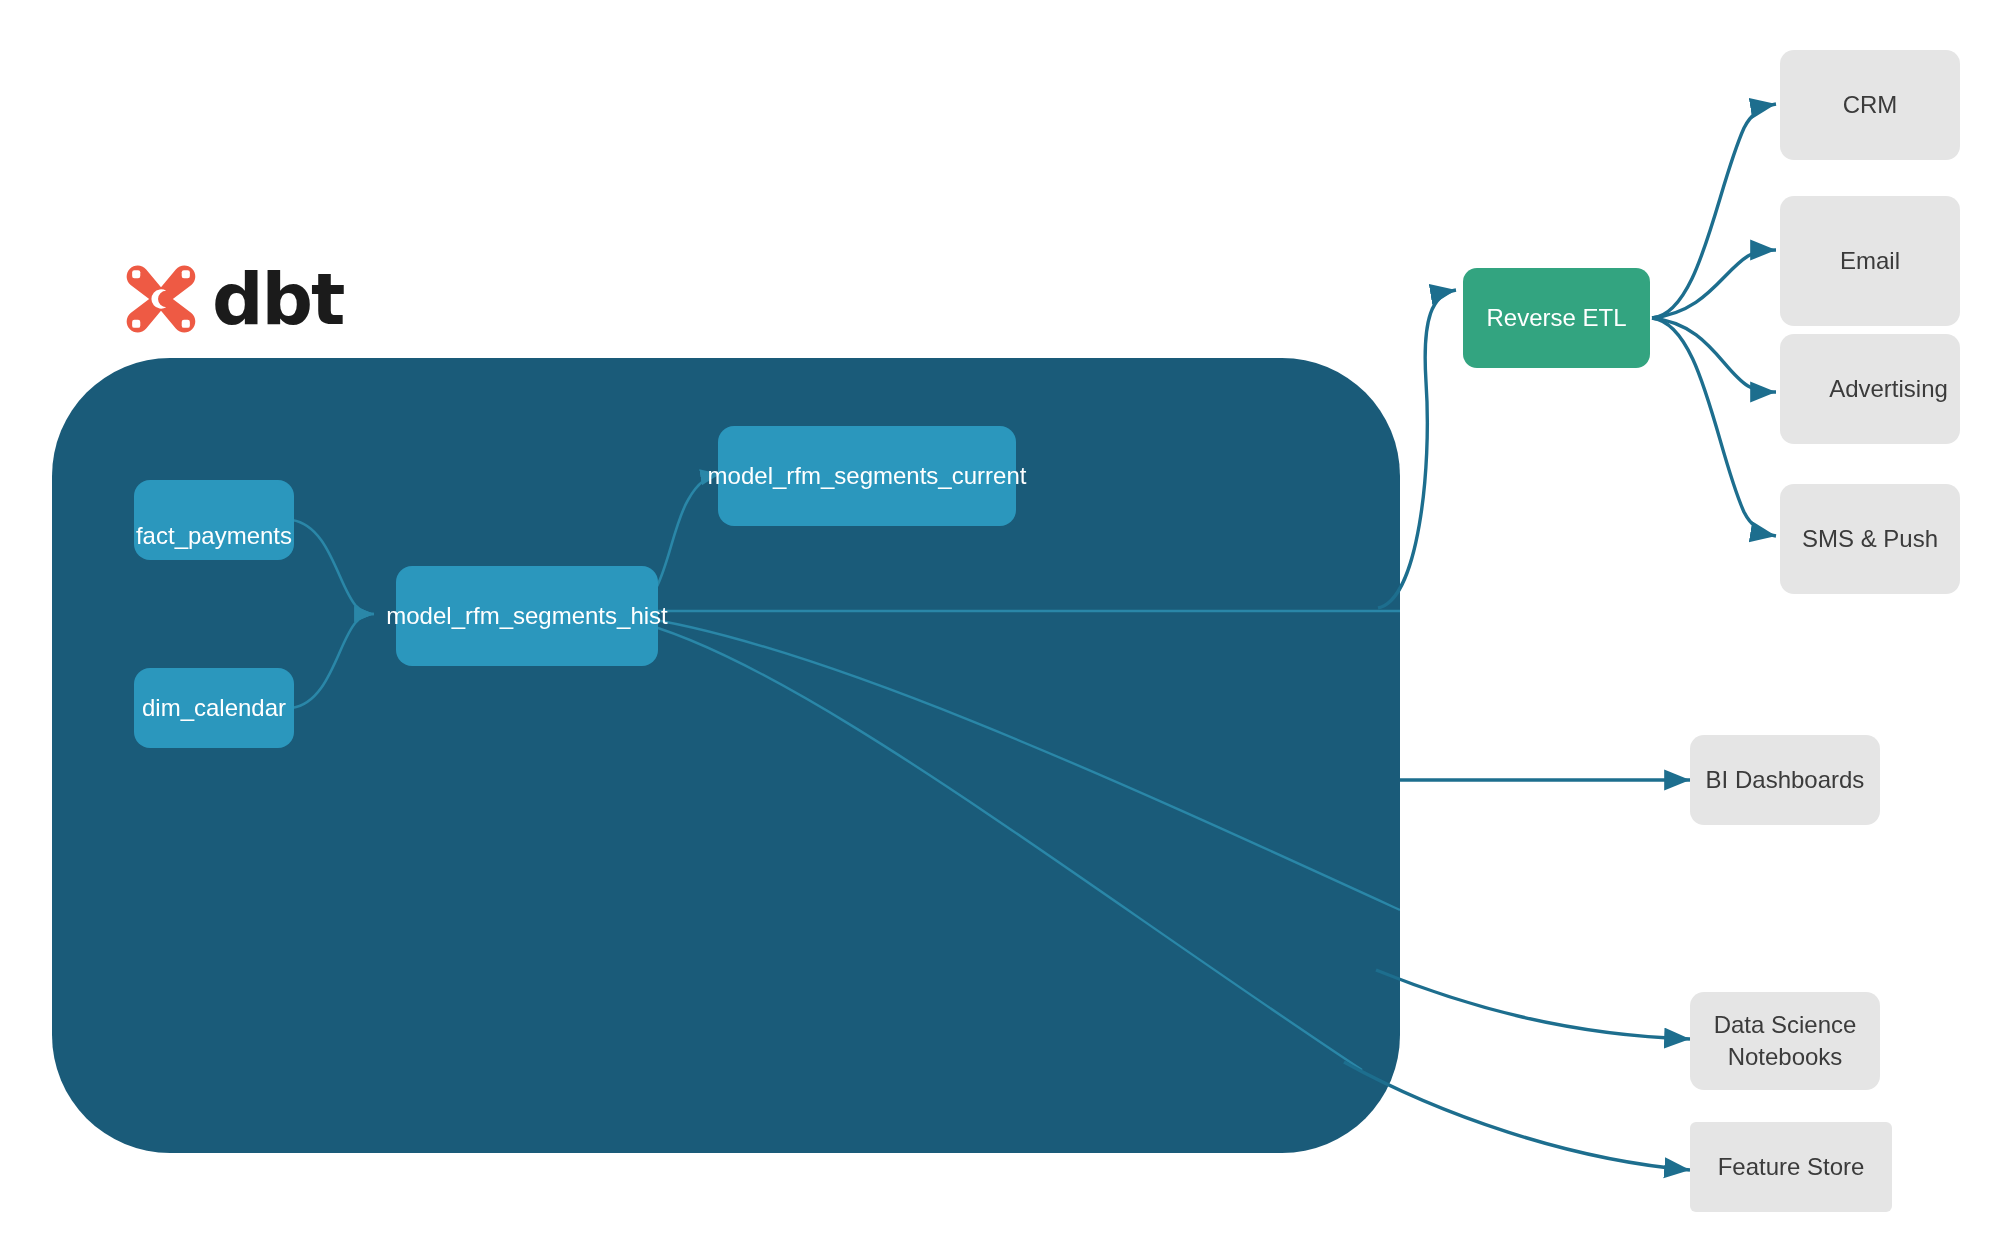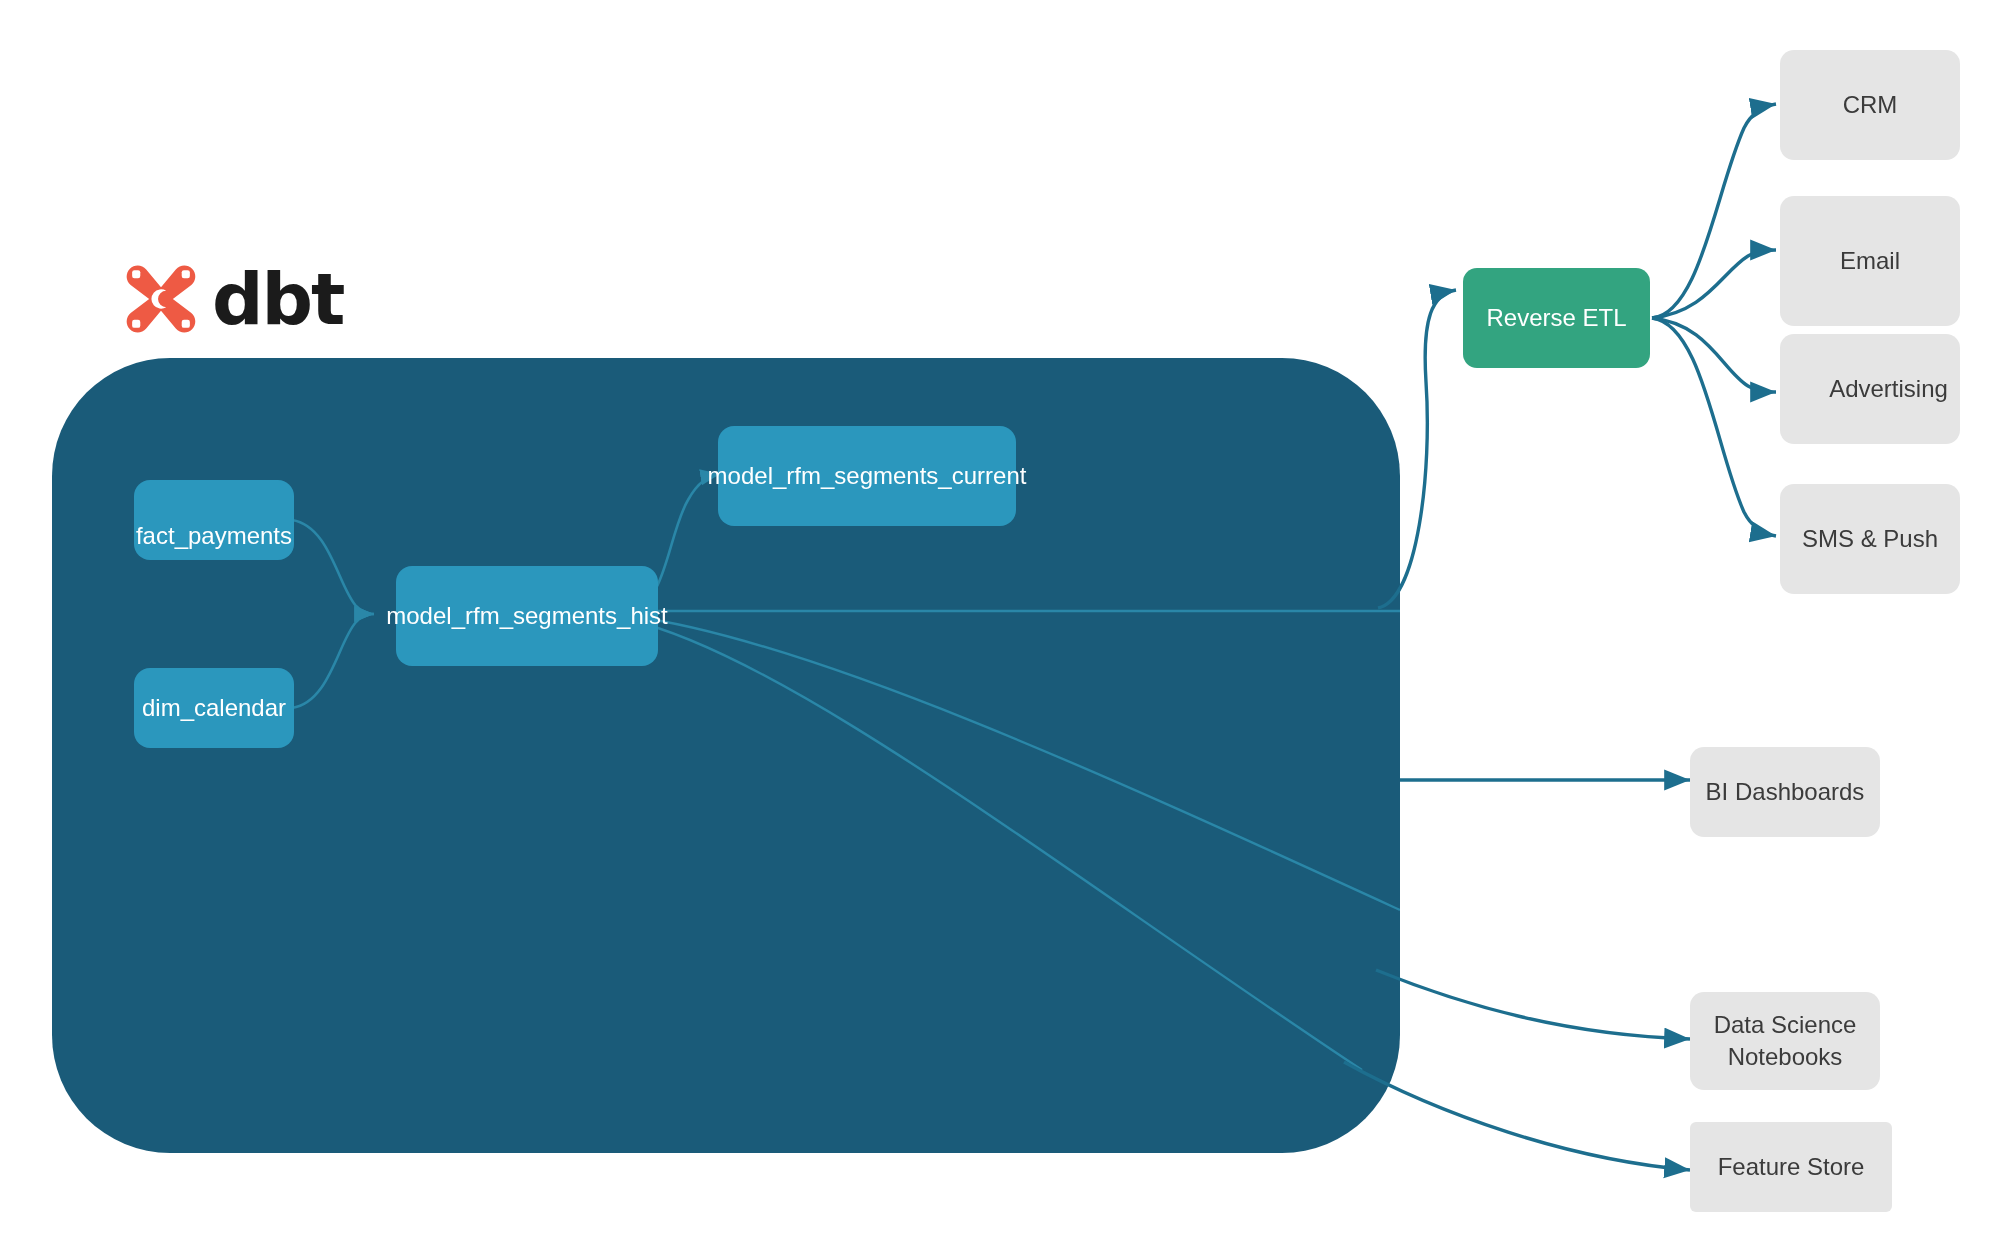--- a/index.html
+++ b/index.html
@@ -224,21 +224,21 @@
   </div>
 
   <div class="dest-node" style="left:1780px; top:334px; width:180px; height:110px;padding-left:47px;">
     <span>Advertising</span>
   </div>
 
   <div class="dest-node" style="left:1780px; top:472px; width:180px; height:110px;margin-top:12px;">
     <span>SMS &amp; Push</span>
   </div>
 
-  <div class="dest-node" style="left:1690px; top:735px; width:190px; height:90px;margin-top:12px;">
+  <div class="dest-node" style="left:1690px; top:735px; width:190px; height:90px;">
     <span>BI Dashboards</span>
   </div>
 
   <div class="dest-node" style="left:1690px; top:992px; width:190px; height:98px;">
     <span class="multiline">Data Science<br>Notebooks</span>
   </div>
 
   <div class="dest-node" style="left:1690px; top:1122px; width:202px; height:90px;border-radius:6px;">
     <span>Feature Store</span>
   </div>

